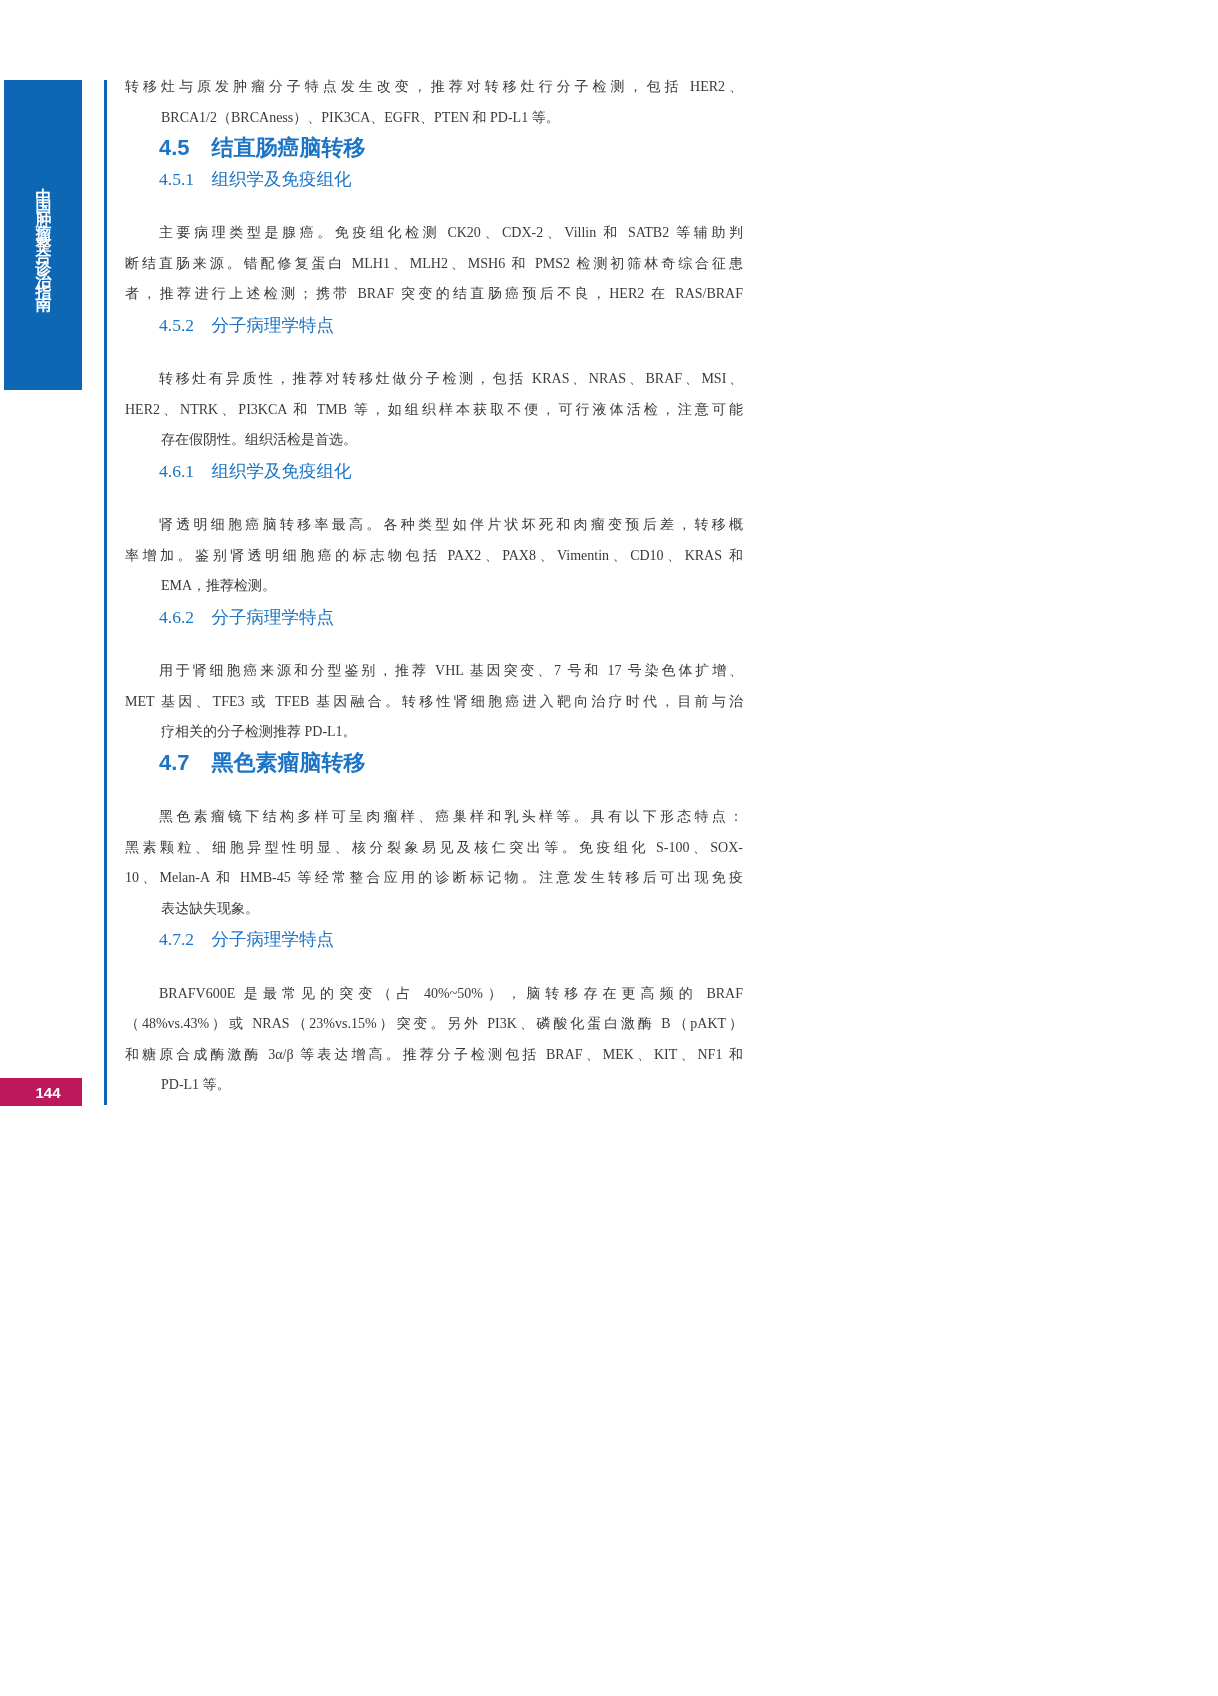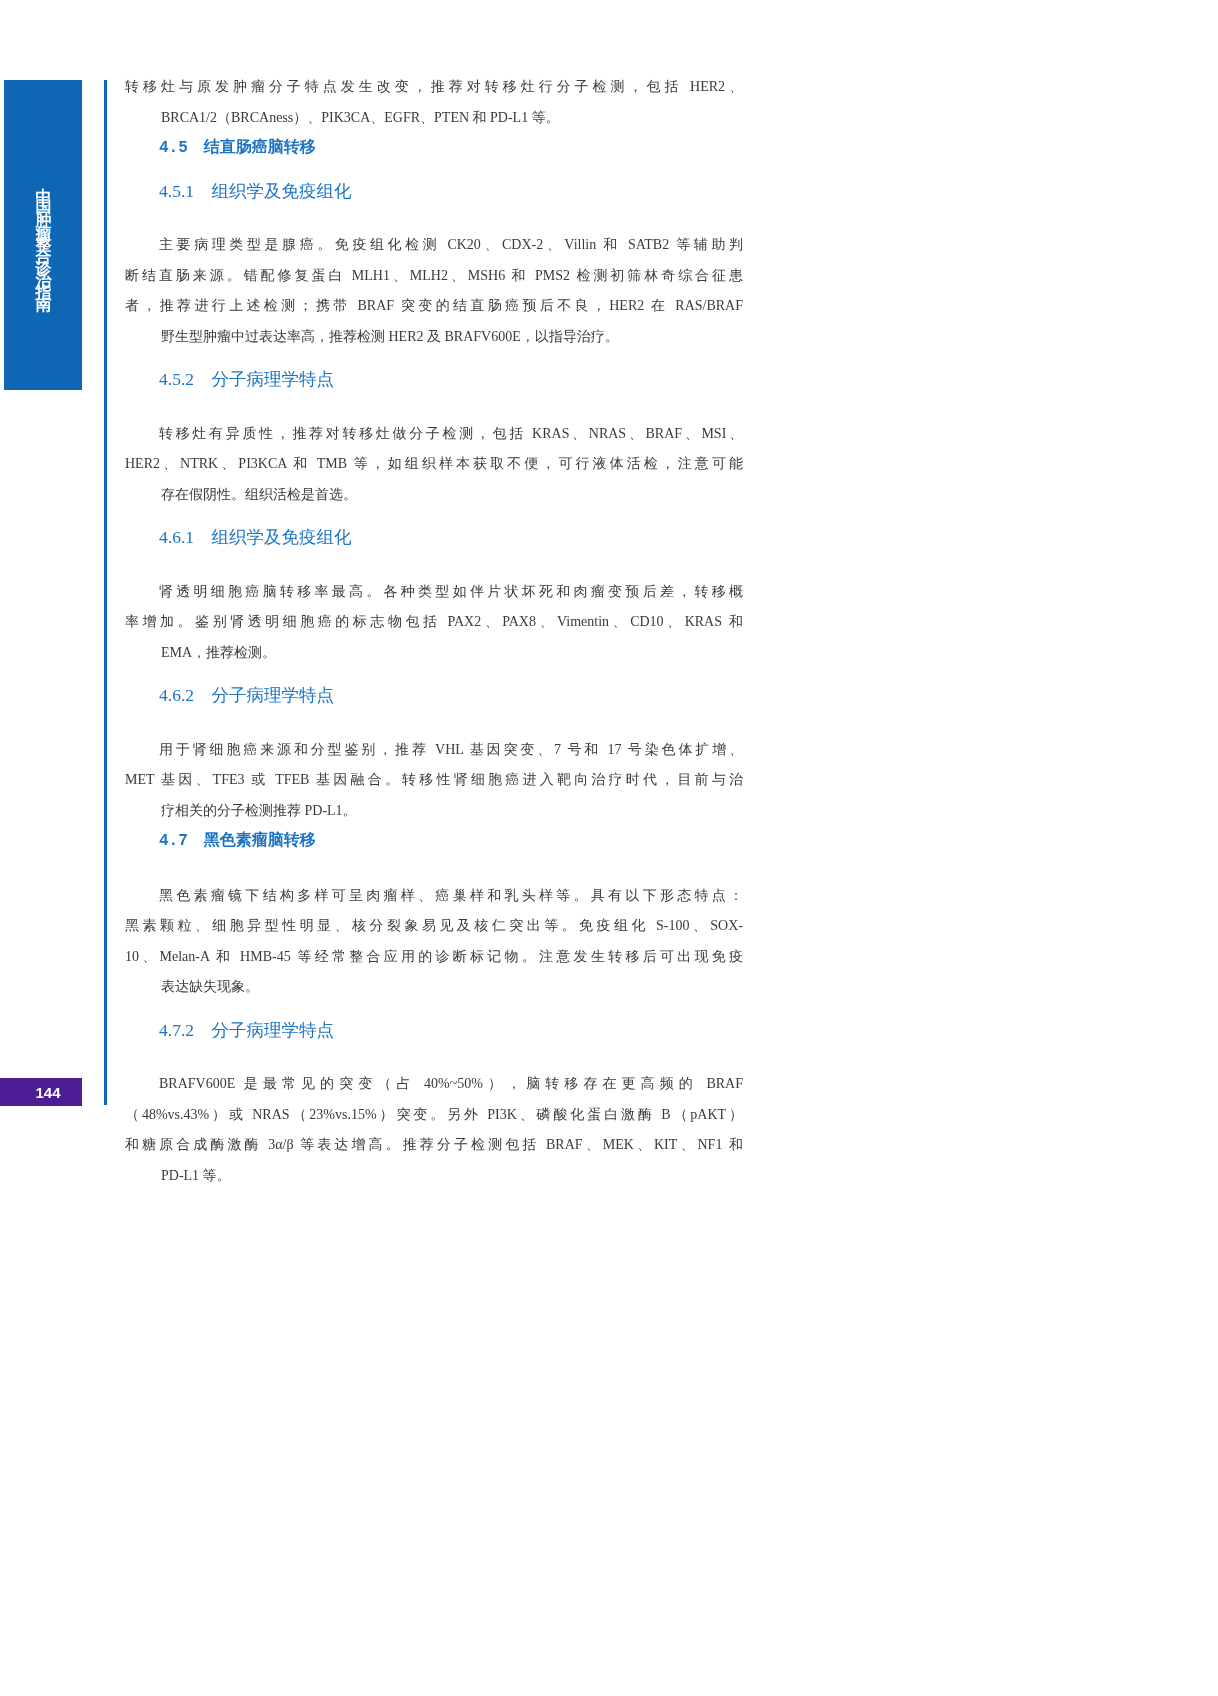--- a/index.html
+++ b/index.html
@@ -33,21 +33,21 @@
   .vrule {
     position:absolute; left:104px; top:80px;
     width:3px; height:1025px;
     background:#0d67b5;
   }
 
   
   .page-badge {
     position:absolute; left:0; top:1078px;
     width:82px; height:28px;
-    background:#4c1d95;
+    background:#be185d;
     color:#ffffff;
     font-family:"Liberation Sans", sans-serif;
     font-weight:bold;
     font-size:15px;
     display:flex; align-items:center; justify-content:center;
     padding-left:14px; box-sizing:border-box;
   }
 
   
   .content {
@@ -57,34 +57,33 @@
   .line {
     height:30.5px; line-height:30.5px;
     font-size:14px;
     color:#3a3a3a;
     font-family:Liberation Serif, serif;
   }
   .line.justify { text-align:justify; text-align-last:justify; }
   .line.nojustify { white-space:nowrap; text-align:left;margin-left:36px; }
   .line.indent { text-indent:34px;margin-top:24px; }
   .line.h2 {
-    font-family:Liberation Mono, monospace;
+    font-family:Liberation Sans, sans-serif;
     font-weight:bold;
     color:#1b74c6;
-    font-size:16px;
+    font-size:22px;
     text-indent:34px;
     white-space:nowrap;
   }
   .line.h3 {
     color:#1b74c6;
     font-size:17.5px;
     text-indent:34px;
     white-space:nowrap;
     font-family:"Liberation Serif", serif;
-    margin-top:12px;
   }
 </style>
 </head>
 <body>
 
 <div class="page">
 
   <div class="sidebar-band">
     <div class="vtext">中国肿瘤整合诊治指南</div>
   </div>
@@ -96,21 +95,20 @@
   </div>
 
   <div class="content">
       <div class="line justify">转移灶与原发肿瘤分子特点发生改变，推荐对转移灶行分子检测，包括 HER2、</div>
       <div class="line nojustify">BRCA1/2（BRCAness）、PIK3CA、EGFR、PTEN 和 PD-L1 等。</div>
       <div class="line h2">4.5　结直肠癌脑转移</div>
       <div class="line h3">4.5.1　组织学及免疫组化</div>
       <div class="line justify indent">主要病理类型是腺癌。免疫组化检测 CK20、CDX-2、Villin 和 SATB2 等辅助判</div>
       <div class="line justify">断结直肠来源。错配修复蛋白 MLH1、MLH2、MSH6 和 PMS2 检测初筛林奇综合征患</div>
       <div class="line justify">者，推荐进行上述检测；携带 BRAF 突变的结直肠癌预后不良，HER2 在 RAS/BRAF</div>
-      <div class="line nojustify">野生型肿瘤中过表达率高，推荐检测 HER2 及 BRAFV600E，以指导治疗。</div>
       <div class="line h3">4.5.2　分子病理学特点</div>
       <div class="line justify indent">转移灶有异质性，推荐对转移灶做分子检测，包括 KRAS、NRAS、BRAF、MSI、</div>
       <div class="line justify">HER2、NTRK、PI3KCA 和 TMB 等，如组织样本获取不便，可行液体活检，注意可能</div>
       <div class="line nojustify">存在假阴性。组织活检是首选。</div>
       <div class="line h3">4.6.1　组织学及免疫组化</div>
       <div class="line justify indent">肾透明细胞癌脑转移率最高。各种类型如伴片状坏死和肉瘤变预后差，转移概</div>
       <div class="line justify">率增加。鉴别肾透明细胞癌的标志物包括 PAX2、PAX8、Vimentin、CD10、KRAS 和</div>
       <div class="line nojustify">EMA，推荐检测。</div>
       <div class="line h3">4.6.2　分子病理学特点</div>
       <div class="line justify indent">用于肾细胞癌来源和分型鉴别，推荐 VHL 基因突变、7 号和 17 号染色体扩增、</div>

